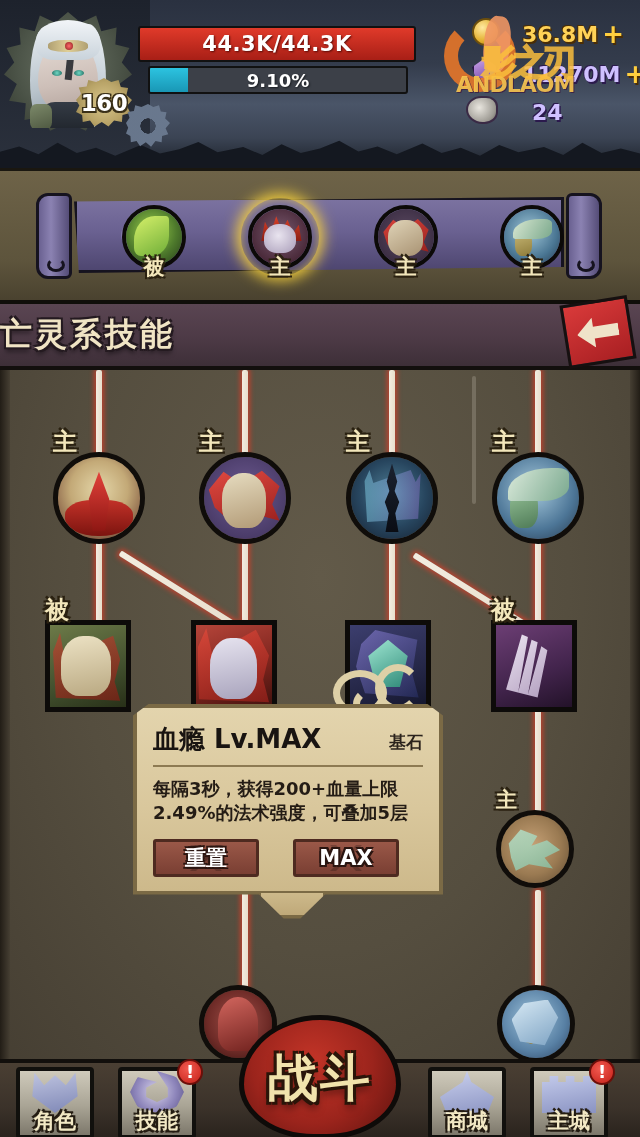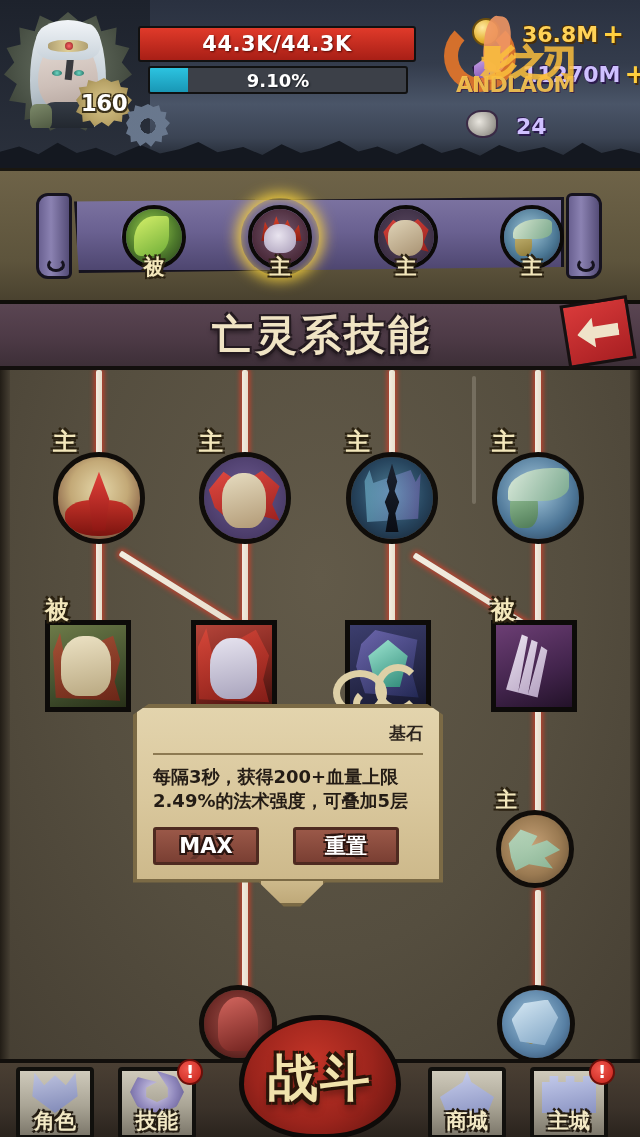--- a/index.html
+++ b/index.html
@@ -158,21 +158,21 @@
   }
   #exp-text {
     position:relative; width:100%; text-align:center;
     font-size:18px; font-weight:bold; color:#fff;
     text-shadow:1px 1px 2px #1a1d22;
   }
   
   .cur-row { position:absolute; display:flex; align-items:center; }
   #cur-gold { left:472px; top:18px; }
   #cur-gem  { left:472px; top:58px; }
-  #cur-ram  { left:466px; top:110px; }
+  #cur-ram  { left:466px; top:96px;gap:16px; }
   .cur-icon { width:32px; height:32px; position:relative; flex:0 0 32px; }
   .coin {
     width:28px; height:28px; border-radius:50%;
     background:radial-gradient(circle at 35% 32%,#ffe9a0,#e2ae2c 60%,#9e7510);
     border:2px solid #6d4f0d;
   }
   .gemico {
     width:26px; height:26px;
     background:linear-gradient(160deg,#c8a0e8,#6b3fa0);
     border:2px solid #2c1548;
@@ -290,21 +290,21 @@
     background:linear-gradient(160deg,#c9b977,#8d7b3a);border-radius:40%;}
 
   
   #titlebar {
     position:absolute; left:0; top:304px; width:640px; height:66px;
     background:linear-gradient(180deg,#5a4552 0%,#4d3a46 55%,#3d2f38 100%);
     border-bottom:4px solid #120f0d;
     display:flex; align-items:center;
   }
   #section-title {
-    margin-left:212px; font-size:41px; font-weight:bold; color:#f0e4c4;
+    font-size:32px; font-weight:bold; color:#f0e4c4;
     letter-spacing:3px;
     text-shadow:-2px -2px 0 #241a20,2px -2px 0 #241a20,-2px 2px 0 #241a20,
                 2px 2px 0 #241a20, 0 4px 5px rgba(0,0,0,.6);
   }
   #back-button {
     position:absolute; right:8px; top:-4px; width:68px; height:64px;
     background:linear-gradient(160deg,#d93a3a,#a81f22);
     border:3px solid #161010; transform:rotate(-9deg); cursor:pointer;
     display:flex; align-items:center; justify-content:center;
   }
@@ -772,30 +772,31 @@
   </div>
 
   <div id="tooltip">
     <div id="tt-deco">
       <div class="sw s1"></div>
         <div class="sw s2"></div>
         <div class="sw s3"></div>
     </div>
     <div id="tt-body">
       <div id="tt-head">
+        <div id="tt-title">血瘾 Lv.MAX</div>
         <div id="tt-tag">基石</div>
       </div>
       <div id="tt-rule"></div>
       <div id="tt-desc">每隔3秒，获得200+血量上限2.49%的法术强度，可叠加5层</div>
       <div id="tt-buttons">
         <div class="tt-btn">
+          <span>重置</span>
+        </div>
+        <div class="tt-btn">
           <span>MAX</span>
-        </div>
-        <div class="tt-btn">
-          <span>重置</span>
         </div>
       </div>
     </div>
     <div id="tt-tail"></div>
   </div>
 
   <div id="bottombar">
 
     <div class="navbtn" id="btn-role">
       <div class="navbtn-face"></div>

